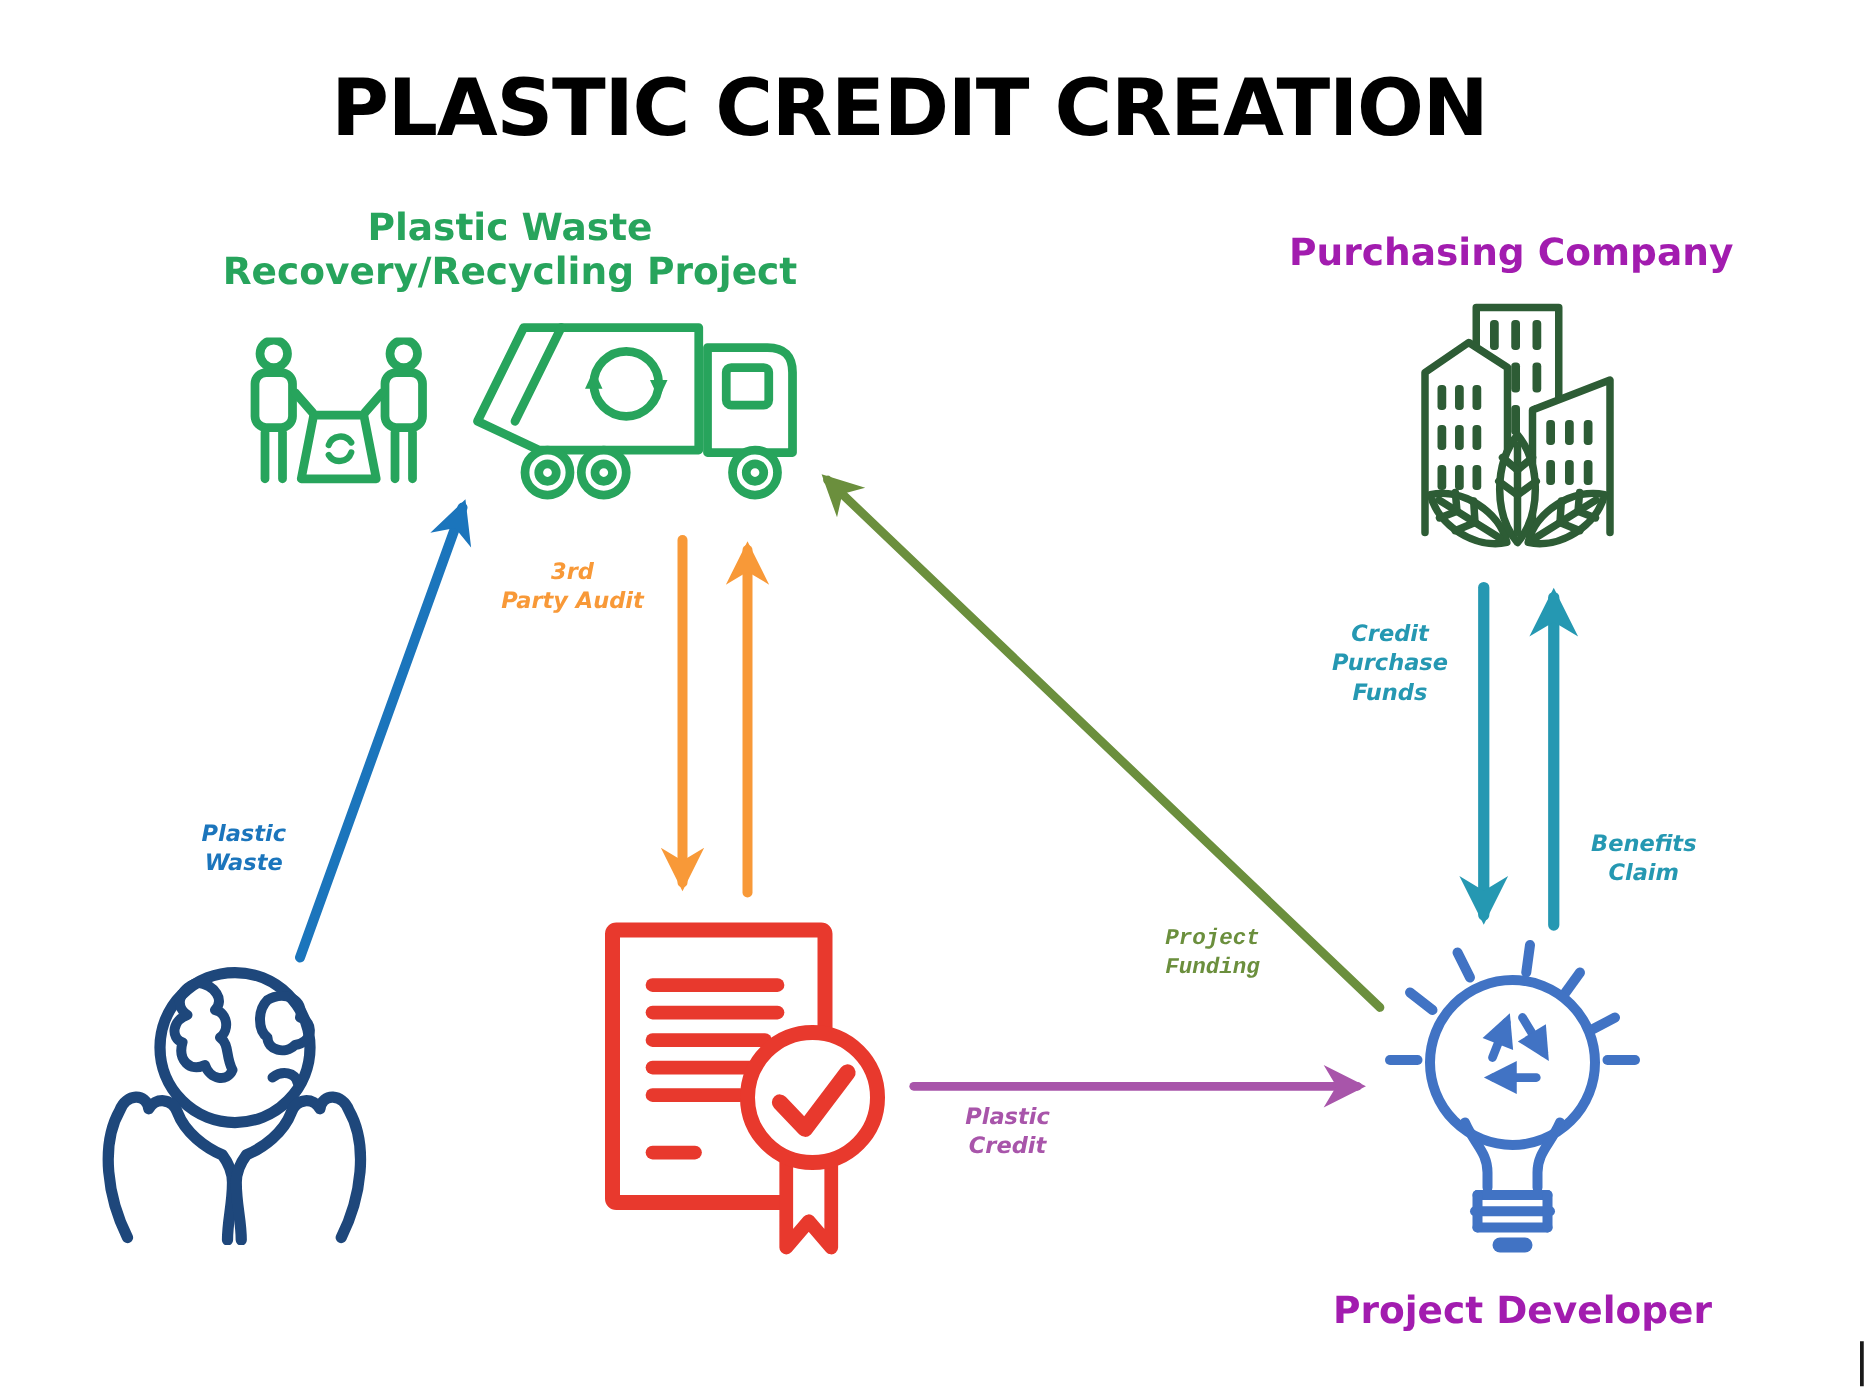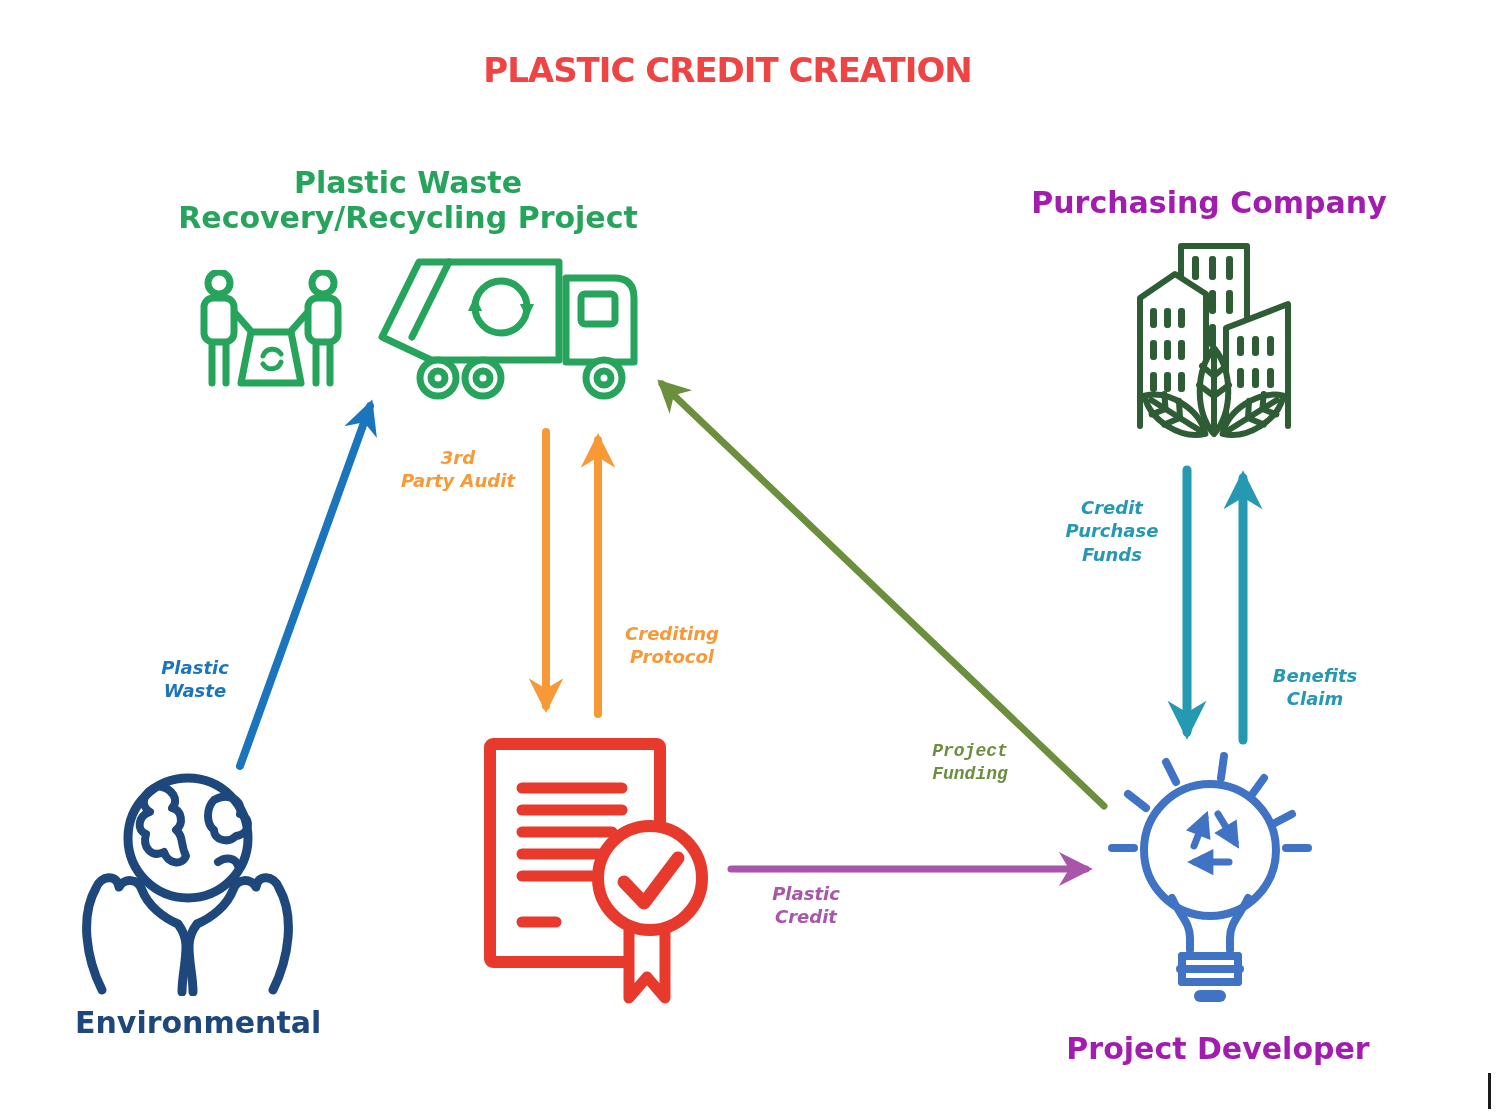--- a/index.html
+++ b/index.html
@@ -2,22 +2,22 @@
 <html><head>
 <meta charset="utf-8">
 <style>
   html,body{margin:0;padding:0;background:#fff;}
   .canvas{
     position:relative;width:1500px;height:1114px;background:#fff;overflow:hidden;
     font-family:"DejaVu Sans","Liberation Sans",sans-serif;
   }
   .title{
     position:absolute;left:0;top:50px;width:1455px;margin:0;
-    text-align:center;font-size:34px;font-weight:800;letter-spacing:-1px;
-    color:#ef4444;
+    text-align:center;font-size:63px;font-weight:800;letter-spacing:-1px;
+    color:#000000;
   }
   .node-label{
     position:absolute;text-align:center;font-weight:700;font-size:30px;
     line-height:1.15;white-space:pre-line;
   }
   .flow-label{
     position:absolute;text-align:center;font-style:italic;font-weight:700;
     font-size:18px;line-height:1.3;white-space:pre-line;
   }
   .c-project{color:#27A45C;}
@@ -171,21 +171,20 @@
         <path d="M 84,112 C 103,135 103,176 84,198 C 65,176 65,135 84,112 Z"></path>
         <line x1="84" y1="120" x2="84" y2="190"></line>
         <line x1="84" y1="140" x2="96" y2="130"></line>
           <line x1="84" y1="160" x2="99" y2="149"></line>
         <line x1="84" y1="140" x2="72" y2="130"></line>
           <line x1="84" y1="160" x2="69" y2="149"></line>
       </g>
     </g>
   </svg>
 
-  <div class="node-label c-env" style="left:75px;top:1006px;width:230px;">Environmental</div>
 
   <svg class="icon" style="left:70px;top:766px;" width="235" height="230" viewBox="0 0 235 230">
     <g fill="none" stroke="#1E477B" stroke-width="9" stroke-linecap="round" stroke-linejoin="round">
       <circle cx="118" cy="72" r="60"></circle>
       <g stroke-width="8">
         <path d="M 88,20 C 72,26 70,40 80,46 C 68,50 66,64 76,68 C 72,82 82,92 94,86 C 98,98 112,100 116,90 C 110,78 114,70 106,64 C 114,58 112,44 102,42 C 110,34 102,22 88,20 Z"></path>
         <path d="M 144,34 C 158,26 174,34 170,48 C 182,52 180,68 166,70 C 158,78 144,74 144,64 C 136,58 136,42 144,34 Z"></path>
         <path d="M 148,96 C 156,90 166,92 168,100"></path>
       </g>
       <path d="M 32,224 C 16,192 10,150 26,122 C 31,109 47,108 49,121 C 54,112 68,112 72,124 C 78,140 94,152 108,158 C 114,166 116,172 116,180 C 116,198 112,210 112,226"></path>
@@ -245,22 +244,20 @@
       <line x1="96" y1="246" x2="116" y2="246" stroke-width="12"></line>
     </g>
   </svg>
 
   <div class="flow-label c-waste" style="left:115px;top:656px;width:160px;">Plastic
 Waste</div>
 
   <div class="flow-label c-audit" style="left:378px;top:446px;width:160px;">3rd
 Party Audit</div>
 
-  <div class="flow-label c-audit" style="left:592px;top:622px;width:160px;">Crediting
-Protocol</div>
 
   <div class="flow-label c-funding" style="left:890px;top:740px;width:160px;">Project
 Funding</div>
 
   <div class="flow-label c-credit" style="left:726px;top:882px;width:160px;">Plastic
 Credit</div>
 
   <div class="flow-label c-teal" style="left:1032px;top:496px;width:160px;">Credit
 Purchase
 Funds</div>

